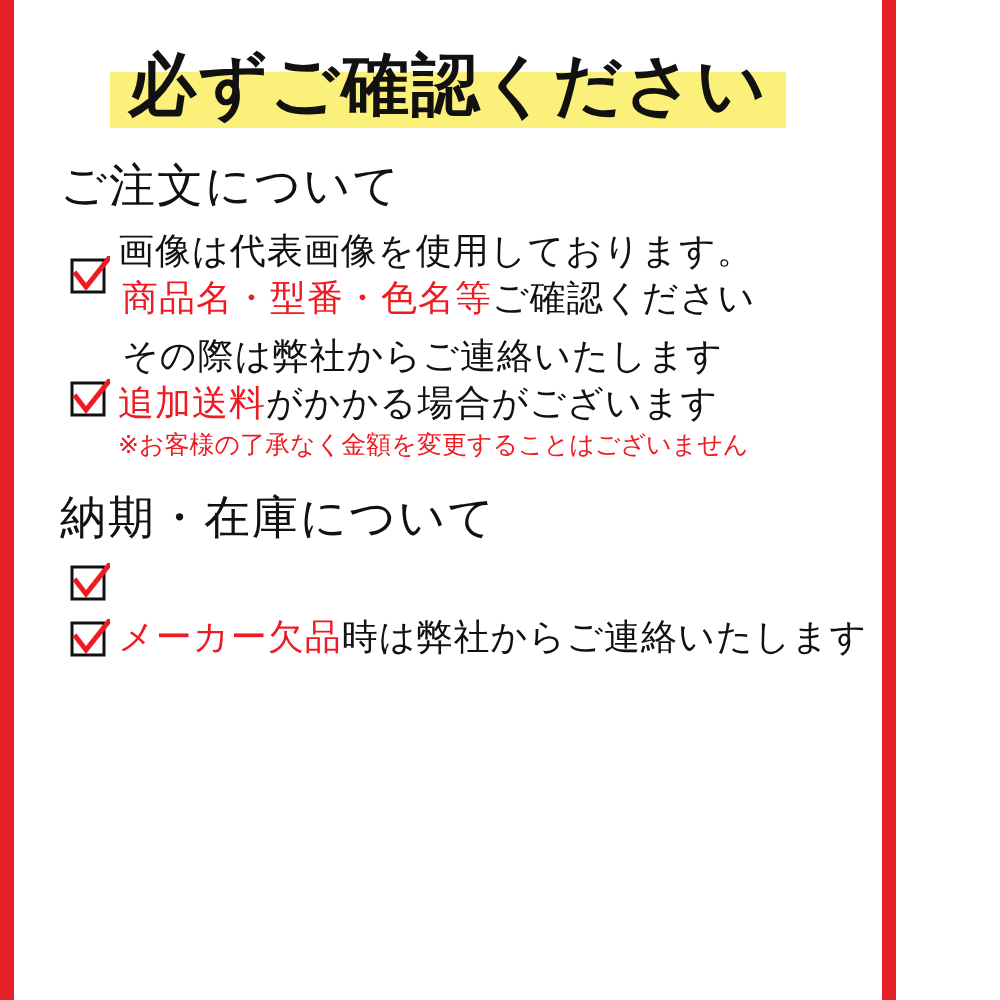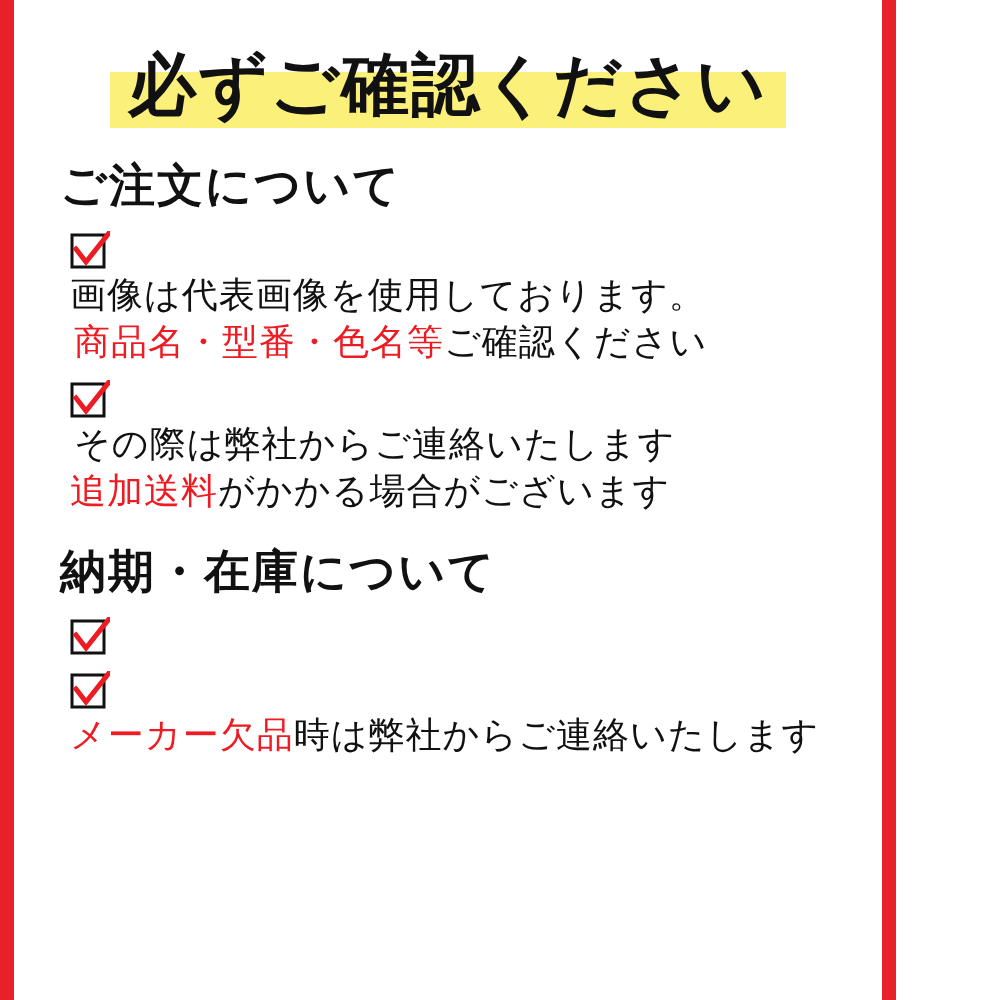--- a/index.html
+++ b/index.html
@@ -66,34 +66,33 @@
     z-index: 0;
   }
   .title .txt {
     position: relative;
     z-index: 1;
   }
 
   
   .section-heading {
     font-size: 46px;
-    font-weight: bold;
+    font-weight: normal;
     color: #111111;
     letter-spacing: 2px;
     margin: 26px 0 6px 18px;
   }
   .section-heading.second {
   }
 
   
   .item {
     display: flex;
-    align-items: flex-start;
+    align-items: center;
     margin: 10px 0 10px 28px;
-    flex-direction: column;
   }
   .check-icon {
     flex: 0 0 auto;
     width: 40px;
     height: 40px;
     margin-right: 8px;
     margin-top: 4px;
   }
   .check-icon svg { display: block; }
   .lines {
@@ -154,20 +153,21 @@
         <div class="item">
           <span class="check-icon">
             <svg width="40" height="40" viewBox="0 0 40 40">
               <rect x="2" y="4" width="32" height="32" fill="none" stroke="#111111" stroke-width="3"></rect>
               <path d="M6 18 L16 31 L39 2" fill="none" stroke="#ee1b23" stroke-width="5" stroke-linecap="square"></path>
             </svg>
           </span>
           <div class="lines">
             <div class="line indent"><span class="blk">その際は弊社からご連絡いたします</span></div>
             <div class="line"><span class="red">追加送料</span><span class="blk">がかかる場合がございます</span></div>
+            <div class="note">※お客様の了承なく金額を変更することはございません</div>
           </div>
         </div>
         <div class="section-heading second">納期・在庫について</div>
         <div class="item">
           <span class="check-icon">
             <svg width="40" height="40" viewBox="0 0 40 40">
               <rect x="2" y="4" width="32" height="32" fill="none" stroke="#111111" stroke-width="3"></rect>
               <path d="M6 18 L16 31 L39 2" fill="none" stroke="#ee1b23" stroke-width="5" stroke-linecap="square"></path>
             </svg>
           </span>

